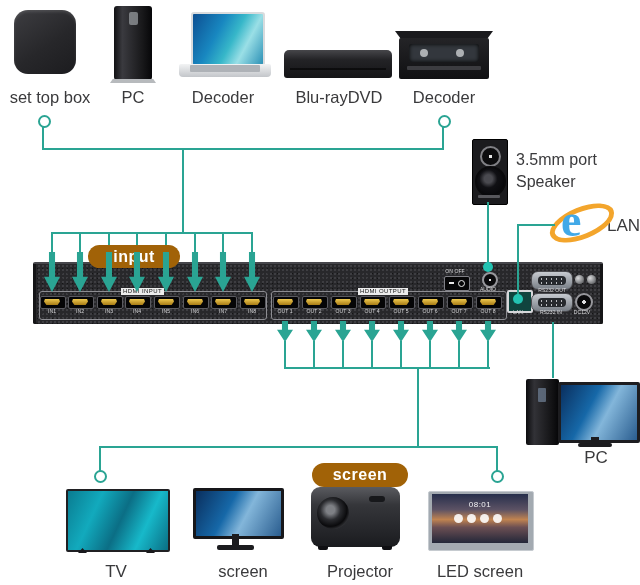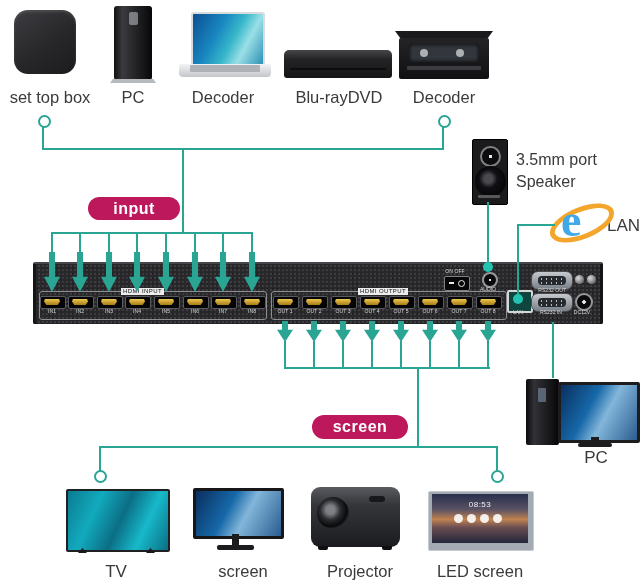--- a/index.html
+++ b/index.html
@@ -8,22 +8,22 @@
   .abs{position:absolute;}
   
   .line{position:absolute;background:#2aa493;z-index:2;}
   .hl{height:2px;} .vl{width:2px;}
   .node{position:absolute;width:9px;height:9px;border:2px solid #2aa493;border-radius:50%;
         background:#fff;z-index:2;}
   .dotn{position:absolute;width:10px;height:10px;border-radius:50%;background:#23c3b2;z-index:4;}
   .arr{position:absolute;background:#2aa493;z-index:4;}
   .arr-in{width:16px;height:40px;clip-path:polygon(31% 0,69% 0,69% 62%,100% 62%,50% 100%,0 62%,31% 62%);}
   .arr-out{width:16px;height:21px;clip-path:polygon(31% 0,69% 0,69% 42%,100% 42%,50% 100%,0 42%,31% 42%);}
-  .pill{position:absolute;background:#be185d;color:#fff;font-size:16px;font-weight:bold;
-        text-align:center;border-radius:13px;z-index:3;letter-spacing:.5px;}
+  .pill{position:absolute;background:#a16207;color:#fff;font-size:16px;font-weight:bold;
+        text-align:center;border-radius:13px;z-index:3;letter-spacing:.5px;margin-top:48px;}
   
   .dev-label{position:absolute;font-size:16.5px;text-align:center;color:#3a3a3c;}
   .cap-label{position:absolute;font-size:16px;color:#3a3a3c;}
   
   .stb{left:14px;top:10px;width:62px;height:64px;border-radius:14px;
        background:linear-gradient(145deg,#3d3d41 0%,#27272a 55%,#1c1c1f 100%);box-shadow:inset 0 2px 3px rgba(255,255,255,.12);}
   .tower{left:114px;top:6px;width:38px;height:74px;border-radius:3px;
          background:linear-gradient(90deg,#111113,#3a3a3f 22%,#18181a 75%,#060608);}
   .tower-logo{left:129px;top:12px;width:9px;height:13px;border-radius:2px;background:#8f9296;opacity:.8;}
   .tower-foot{left:110px;top:79px;width:46px;height:4px;background:#b7babd;clip-path:polygon(6% 0,94% 0,100% 100%,0 100%);}
@@ -316,21 +316,21 @@
   <div class="abs mon"></div>
   <div class="abs mon-stand"></div>
   <div class="abs mon-base"></div>
   <div class="abs proj"></div>
   <div class="abs proj-lens"></div>
   <div class="abs proj-slot"></div>
   <div class="proj-foot" style="left:318px;top:546px;"></div>
   <div class="proj-foot" style="left:382px;top:546px;"></div>
   <div class="abs led"></div>
   <div class="abs led-scr"></div>
-  <div class="abs led-clock">08:53</div>
+  <div class="abs led-clock">08:01</div>
   <div class="led-dot" style="left:454px;top:514px;"></div>
   <div class="led-dot" style="left:467px;top:514px;"></div>
   <div class="led-dot" style="left:480px;top:514px;"></div>
   <div class="led-dot" style="left:493px;top:514px;"></div>
 
   <div class="abs pc2-tower"></div>
   <div class="abs pc2-logo"></div>
   <div class="abs pc2-mon"></div>
   <div class="abs pc2-stand"></div>
   <div class="abs pc2-base"></div>

